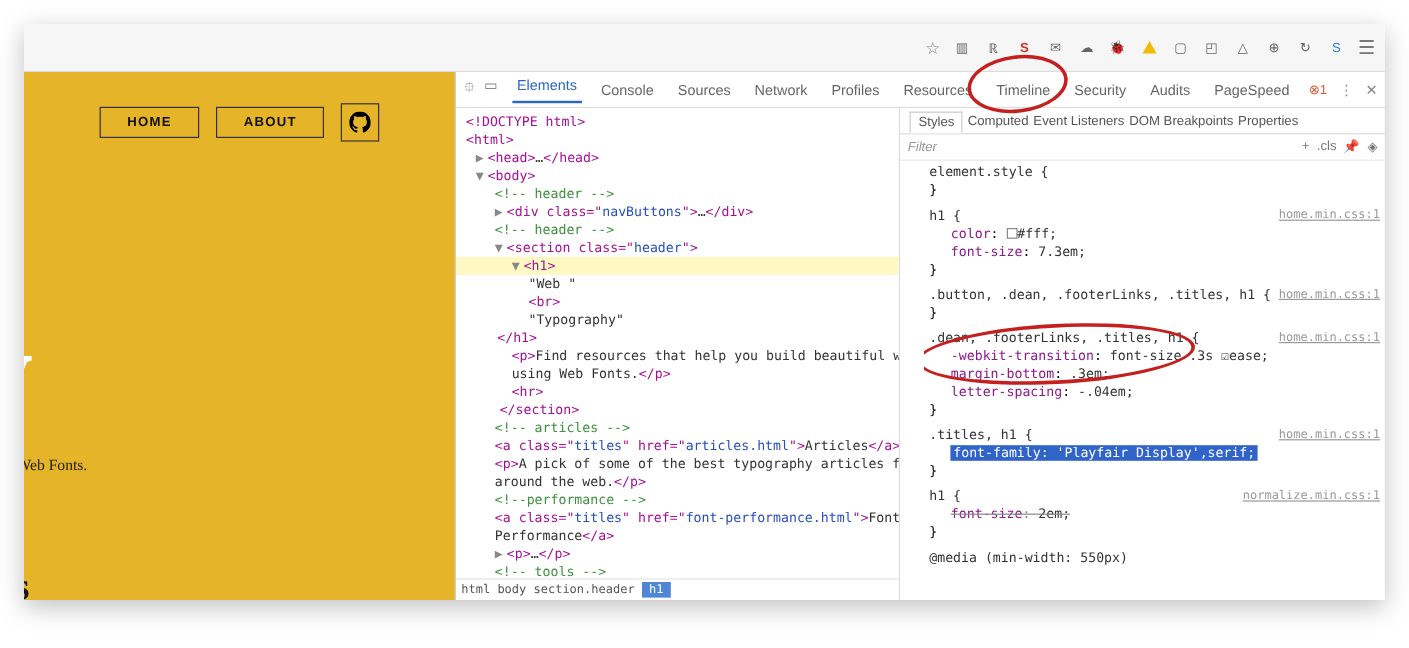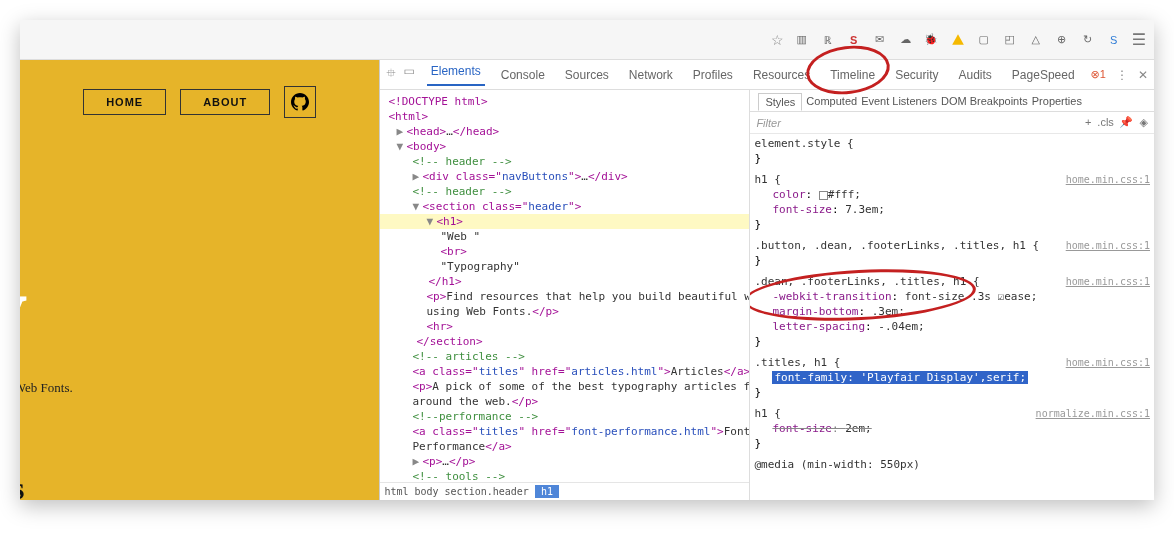--- a/index.html
+++ b/index.html
@@ -50,21 +50,21 @@
 .dom .sel { background: #fef9c3; display: block; }
 .dom .tri { color: #888; display: inline-block; width: 10px; }
 .breadcrumb { height: 18px; border-top: 1px solid #e5e5e5; display: flex; align-items: center; font-family: Menlo, Consolas, monospace; font-size: 10px; color: #555; padding: 0 4px; gap: 6px; }
 .breadcrumb .bch { background: #4f86d8; color: #fff; padding: 1px 6px; }
 
 .stylespane { flex: 1; display: flex; flex-direction: column; position: relative; }
 .subtabs { display: flex; gap: 4px; border-bottom: 1px solid #ddd; padding: 0 8px; height: 22px; align-items: center; color: #555; font-size: 11px; }
 .subtabs .active { background: #fff; border: 1px solid #ccc; border-bottom: 1px solid #fff; padding: 2px 6px; position: relative; top: 1px; }
 .filter { display: flex; align-items: center; height: 22px; border-bottom: 1px solid #e8e8e8; padding: 0 6px; gap: 6px; color: #999; font-style: italic; }
 .filter .icons { margin-left: auto; display: flex; gap: 6px; color: #777; font-style: normal; }
-.rules { flex: 1; overflow: hidden; font-family: Menlo, Consolas, monospace; font-size: 11px; line-height: 15px; padding: 2px 4px; position: relative; }
+.rules { flex: 1; overflow: hidden; font-family: Menlo, Consolas, monospace; font-size: 11px; line-height: 15px; padding: 2px 4px; position: relative; margin-left: 20px; }
 .rule { margin-bottom: 6px; }
 .rule .selector { color: #333; }
 .rule .src { float: right; color: #999; text-decoration: underline; font-size: 10px; }
 .rule .prop { padding-left: 18px; }
 .rule .pn { color: #8a1a8a; }
 .rule .pv { color: #333; }
 .rule .strk { text-decoration: line-through; color: #888; }
 .hlprop { background: #3064c8; color: #fff; padding: 0 2px; }
 .swatch { display: inline-block; width: 9px; height: 9px; border: 1px solid #888; vertical-align: middle; }
 
@@ -150,21 +150,21 @@
             <div class="ln" style="padding-left:16px"><span class="tri">▶</span><span class="tag">&lt;head&gt;</span><span class="txt">…</span><span class="tag">&lt;/head&gt;</span></div>
             <div class="ln" style="padding-left:16px"><span class="tri">▼</span><span class="tag">&lt;body&gt;</span></div>
             <div class="ln" style="padding-left:32px"><span class="cmt">&lt;!-- header --&gt;</span></div>
             <div class="ln" style="padding-left:32px"><span class="tri">▶</span><span class="tag">&lt;div class="</span><span class="val">navButtons</span><span class="tag">"&gt;</span><span class="txt">…</span><span class="tag">&lt;/div&gt;</span></div>
             <div class="ln" style="padding-left:32px"><span class="cmt">&lt;!-- header --&gt;</span></div>
             <div class="ln" style="padding-left:32px"><span class="tri">▼</span><span class="tag">&lt;section class="</span><span class="val">header</span><span class="tag">"&gt;</span></div>
             <div class="ln sel" style="padding-left:46px"><span class="tri">▼</span><span class="tag">&lt;h1&gt;</span></div>
             <div class="ln" style="padding-left:60px"><span class="txt">"Web "</span></div>
             <div class="ln" style="padding-left:60px"><span class="tag">&lt;br&gt;</span></div>
             <div class="ln" style="padding-left:60px"><span class="txt">"Typography"</span></div>
-            <div class="ln" style="padding-left:48px"><span class="tag">&lt;/h1&gt;</span></div>
+            <div class="ln" style="padding-left:34px"><span class="tag">&lt;/h1&gt;</span></div>
             <div class="ln" style="padding-left:46px"><span class="tag">&lt;p&gt;</span><span class="txt">Find resources that help you build beautiful websites</span></div>
             <div class="ln" style="padding-left:46px"><span class="txt">using Web Fonts.</span><span class="tag">&lt;/p&gt;</span></div>
             <div class="ln" style="padding-left:46px"><span class="tag">&lt;hr&gt;</span></div>
             <div class="ln" style="padding-left:36px"><span class="tag">&lt;/section&gt;</span></div>
             <div class="ln" style="padding-left:32px"><span class="cmt">&lt;!-- articles --&gt;</span></div>
             <div class="ln" style="padding-left:32px"><span class="tag">&lt;a class="</span><span class="val">titles</span><span class="tag">" href="</span><span class="val">articles.html</span><span class="tag">"&gt;</span><span class="txt">Articles</span><span class="tag">&lt;/a&gt;</span></div>
             <div class="ln" style="padding-left:32px"><span class="tag">&lt;p&gt;</span><span class="txt">A pick of some of the best typography articles from</span></div>
             <div class="ln" style="padding-left:32px"><span class="txt">around the web.</span><span class="tag">&lt;/p&gt;</span></div>
             <div class="ln" style="padding-left:32px"><span class="cmt">&lt;!--performance --&gt;</span></div>
             <div class="ln" style="padding-left:32px"><span class="tag">&lt;a class="</span><span class="val">titles</span><span class="tag">" href="</span><span class="val">font-performance.html</span><span class="tag">"&gt;</span><span class="txt">Font</span></div>

